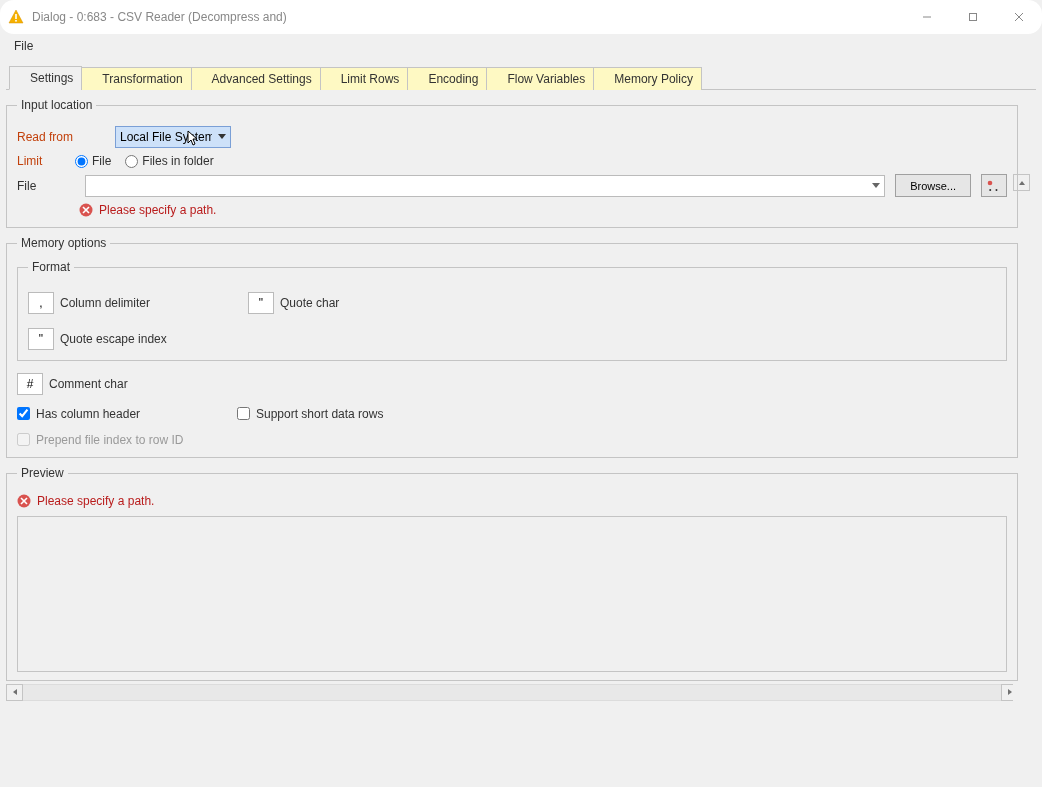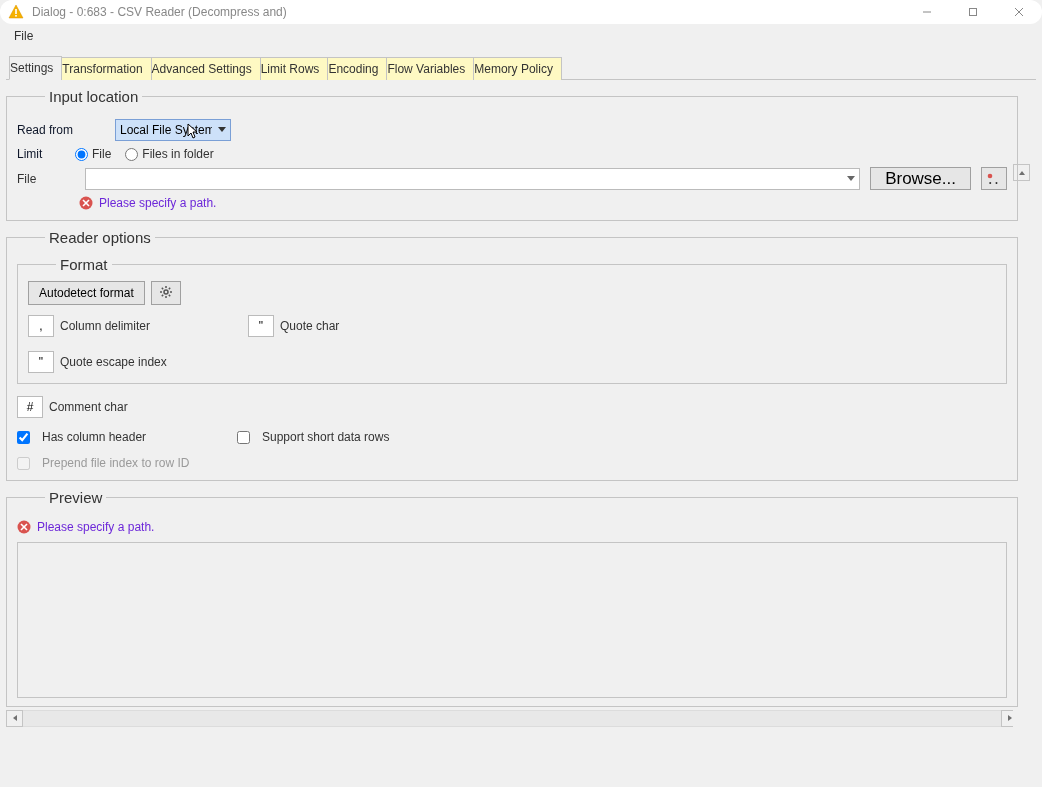--- a/index.html
+++ b/index.html
@@ -1,71 +1,71 @@
 <!DOCTYPE html>
 <html><head>
 <meta charset="utf-8">
 <style>
   * { box-sizing: border-box; margin: 0; padding: 0; }
   html, body { width: 1042px; height: 787px; font-family: "Segoe UI", Tahoma, sans-serif; font-size: 12px; color: #333; background: #fff; overflow: hidden; }
   .window { width: 1042px; height: 787px; display: flex; flex-direction: column; background: #f0f0f0; }
 
   
-  .titlebar { height: 24px; display: flex; align-items: center; padding: 0 0 0 8px; background: #fff; color: #888; border-radius: 14px; }
+  .titlebar { height: 34px; display: flex; align-items: center; padding: 0 0 0 8px; background: #fff; color: #888; border-radius: 14px; }
   .titlebar .app-icon { width: 16px; height: 16px; margin-right: 8px; }
   .titlebar .title { flex: 0 0 auto; font-size: 12px; color: #888; }
   .titlebar .spacer { flex: 1; }
   .titlebar .win-controls { display: flex; height: 100%; }
   .titlebar .win-btn { width: 46px; display: flex; align-items: center; justify-content: center; color: #888; }
   .titlebar .win-btn svg { stroke: #888; }
 
   
   .menubar { height: 24px; display: flex; align-items: center; padding: 0 8px; background: #f0f0f0; color: #333; }
   .menubar .menu-item { padding: 2px 6px; cursor: default; }
 
   
   .tabs-wrap { padding: 6px 6px 0 6px; }
   .tabs { display: flex; align-items: flex-end; border-bottom: 1px solid #c4c4c4; height: 26px; padding-left: 4px; }
-  .tab { padding: 4px 8px 4px 0; border: 1px solid #c4c4c4; border-bottom: none; margin-right: 0px; margin-left: -1px; background: #f0f0f0; color: #333; position: relative; top: 1px; cursor: default; }
+  .tab { padding: 4px 8px 4px 20px; border: 1px solid #c4c4c4; border-bottom: none; margin-right: 0px; margin-left: -1px; background: #f0f0f0; color: #333; position: relative; top: 1px; cursor: default; }
   .tab.active { background: #f0f0f0; top: 1px; border-bottom: 1px solid #f0f0f0; font-weight: normal; }
   .tab:not(.active) { background: #fef9c3; }
 
   .content { flex: 1; padding: 0 6px 6px 6px; overflow: hidden; display: flex; flex-direction: column; }
 
   fieldset.group { border: 1px solid #c4c4c4; margin-top: 8px; padding: 8px 10px 10px 10px; position: relative; }
-  fieldset.group > legend { padding: 0 4px; color: #333; font-size: 15px; margin-left: 28px; }
+  fieldset.group > legend { padding: 0 4px; color: #333; font-size: 12px; }
 
   .row { display: flex; align-items: center; margin: 6px 0; }
-  .row .lbl { width: 58px; color: #0f172a; }
+  .row .lbl { width: 58px; color: #c2410c; }
 
   select.combo { height: 22px; border: 1px solid #7a9fd6; background: #cde1f9; font-size: 12px; padding: 0 18px 0 4px; appearance: none; -webkit-appearance: none; position: relative; width: 116px; }
   .combo-wrap { position: relative; display: inline-block; padding-left: 40px; }
   .combo-wrap .chev { position: absolute; right: 4px; top: 4px; pointer-events: none; }
   .cursor-arrow { position: absolute; left: 112px; top: 4px; pointer-events: none; }
 
   .radio-set label { margin-right: 14px; display: inline-flex; align-items: center; gap: 4px; }
   input[type=radio], input[type=checkbox] { margin: 0; }
 
   .file-row { display: flex; align-items: center; gap: 10px; }
   .file-row .lbl { width: 58px; }
   .file-input { flex: 1; height: 22px; border: 1px solid #bbb; background: #fff; padding: 0 4px; font-size: 12px; appearance: none; -webkit-appearance: none; }
   .file-input-wrap { flex: 1; position: relative; display: flex; }
   .file-input-wrap .chev { position: absolute; right: 4px; top: 4px; pointer-events: none; }
-  .btn { height: 23px; border: 1px solid #a0a0a0; background: #e6e6e6; padding: 0 14px; font-size: 17px; cursor: default; }
+  .btn { height: 23px; border: 1px solid #a0a0a0; background: #e6e6e6; padding: 0 14px; font-size: 11px; cursor: default; }
   .var-btn { width: 26px; height: 23px; border: 1px solid #a0a0a0; background: #e6e6e6; display: inline-flex; align-items: center; justify-content: center; }
 
-  .err-row { display: flex; align-items: flex-end; gap: 6px; margin-top: 6px; margin-left: 62px; color: #6d28d9; }
+  .err-row { display: flex; align-items: flex-end; gap: 6px; margin-top: 6px; margin-left: 62px; color: #b91c1c; }
   .err-icon { width: 14px; height: 14px; }
 
   .format-inner { display: grid; grid-template-columns: 190px 260px; row-gap: 14px; column-gap: 30px; margin-top: 10px; align-items: center; }
   .mini-input { width: 26px; height: 22px; border: 1px solid #bbb; background: #fff; text-align: center; font-size: 12px; margin-right: 6px; }
   .mini-pair { display: flex; align-items: center; }
 
   .below-format { margin-top: 12px; display: grid; grid-template-columns: 190px 260px; row-gap: 12px; column-gap: 30px; align-items: center; }
-  .chk { display: inline-flex; align-items: flex-end; gap: 12px; }
+  .chk { display: inline-flex; align-items: flex-start; gap: 6px; }
   .chk.disabled { color: #9a9a9a; }
 
   .preview-area { border: 1px solid #c4c4c4; background: #f0f0f0; height: 156px; margin-top: 8px; }
 
   .scroll-h { height: 18px; display: flex; align-items: center; margin-top: 2px; }
   .scroll-h .arrow { width: 17px; height: 17px; border: 1px solid #c4c4c4; background: #f0f0f0; display: flex; align-items: center; justify-content: center; }
   .scroll-h .track { flex: 1; height: 17px; background: #e8e8e8; border-top: 1px solid #dcdcdc; border-bottom: 1px solid #dcdcdc; }
 
   .right-rail { position: absolute; right: 6px; top: 84px; height: 630px; width: 17px; display: flex; flex-direction: column; }
   .right-rail .arrow { width: 17px; height: 17px; border: 1px solid #c4c4c4; background: #f0f0f0; display: flex; align-items: center; justify-content: center; }
@@ -204,45 +204,25 @@
                 <circle cx="7" cy="7" r="6.5" fill="#d9534f"></circle>
                 <line x1="4" y1="4" x2="10" y2="10" stroke="#fff" stroke-width="1.6"></line>
                 <line x1="10" y1="4" x2="4" y2="10" stroke="#fff" stroke-width="1.6"></line>
               </svg>
           </span>
           <span>Please specify a path.</span>
         </div>
       </fieldset>
 
       <fieldset class="group">
-        <legend>Reader options</legend>
+        <legend>Memory options</legend>
 
         <fieldset class="group" style="margin-top:2px;">
           <legend>Format</legend>
 
-          <div class="autodetect-row">
-            <button class="autodetect-btn">Autodetect format</button>
-            <span class="gear-btn">
-              <span>
-                <svg width="14" height="14" viewBox="0 0 14 14">
-                    <circle cx="7" cy="7" r="2" fill="none" stroke="#555" stroke-width="1.5"></circle>
-                    <g stroke="#555" stroke-width="1.5">
-                      <line x1="7" y1="1" x2="7" y2="3"></line>
-                      <line x1="7" y1="11" x2="7" y2="13"></line>
-                      <line x1="1" y1="7" x2="3" y2="7"></line>
-                      <line x1="11" y1="7" x2="13" y2="7"></line>
-                      <line x1="2.8" y1="2.8" x2="4.2" y2="4.2"></line>
-                      <line x1="9.8" y1="9.8" x2="11.2" y2="11.2"></line>
-                      <line x1="11.2" y1="2.8" x2="9.8" y2="4.2"></line>
-                      <line x1="4.2" y1="9.8" x2="2.8" y2="11.2"></line>
-                    </g>
-                  </svg>
-              </span>
-            </span>
-          </div>
 
           <div class="format-inner">
             <div class="mini-pair">
               <input class="mini-input" value="," style="">
               <span>Column delimiter</span>
             </div>
             <div class="mini-pair">
               <input class="mini-input" value="&quot;" style="">
               <span>Quote char</span>
             </div>

